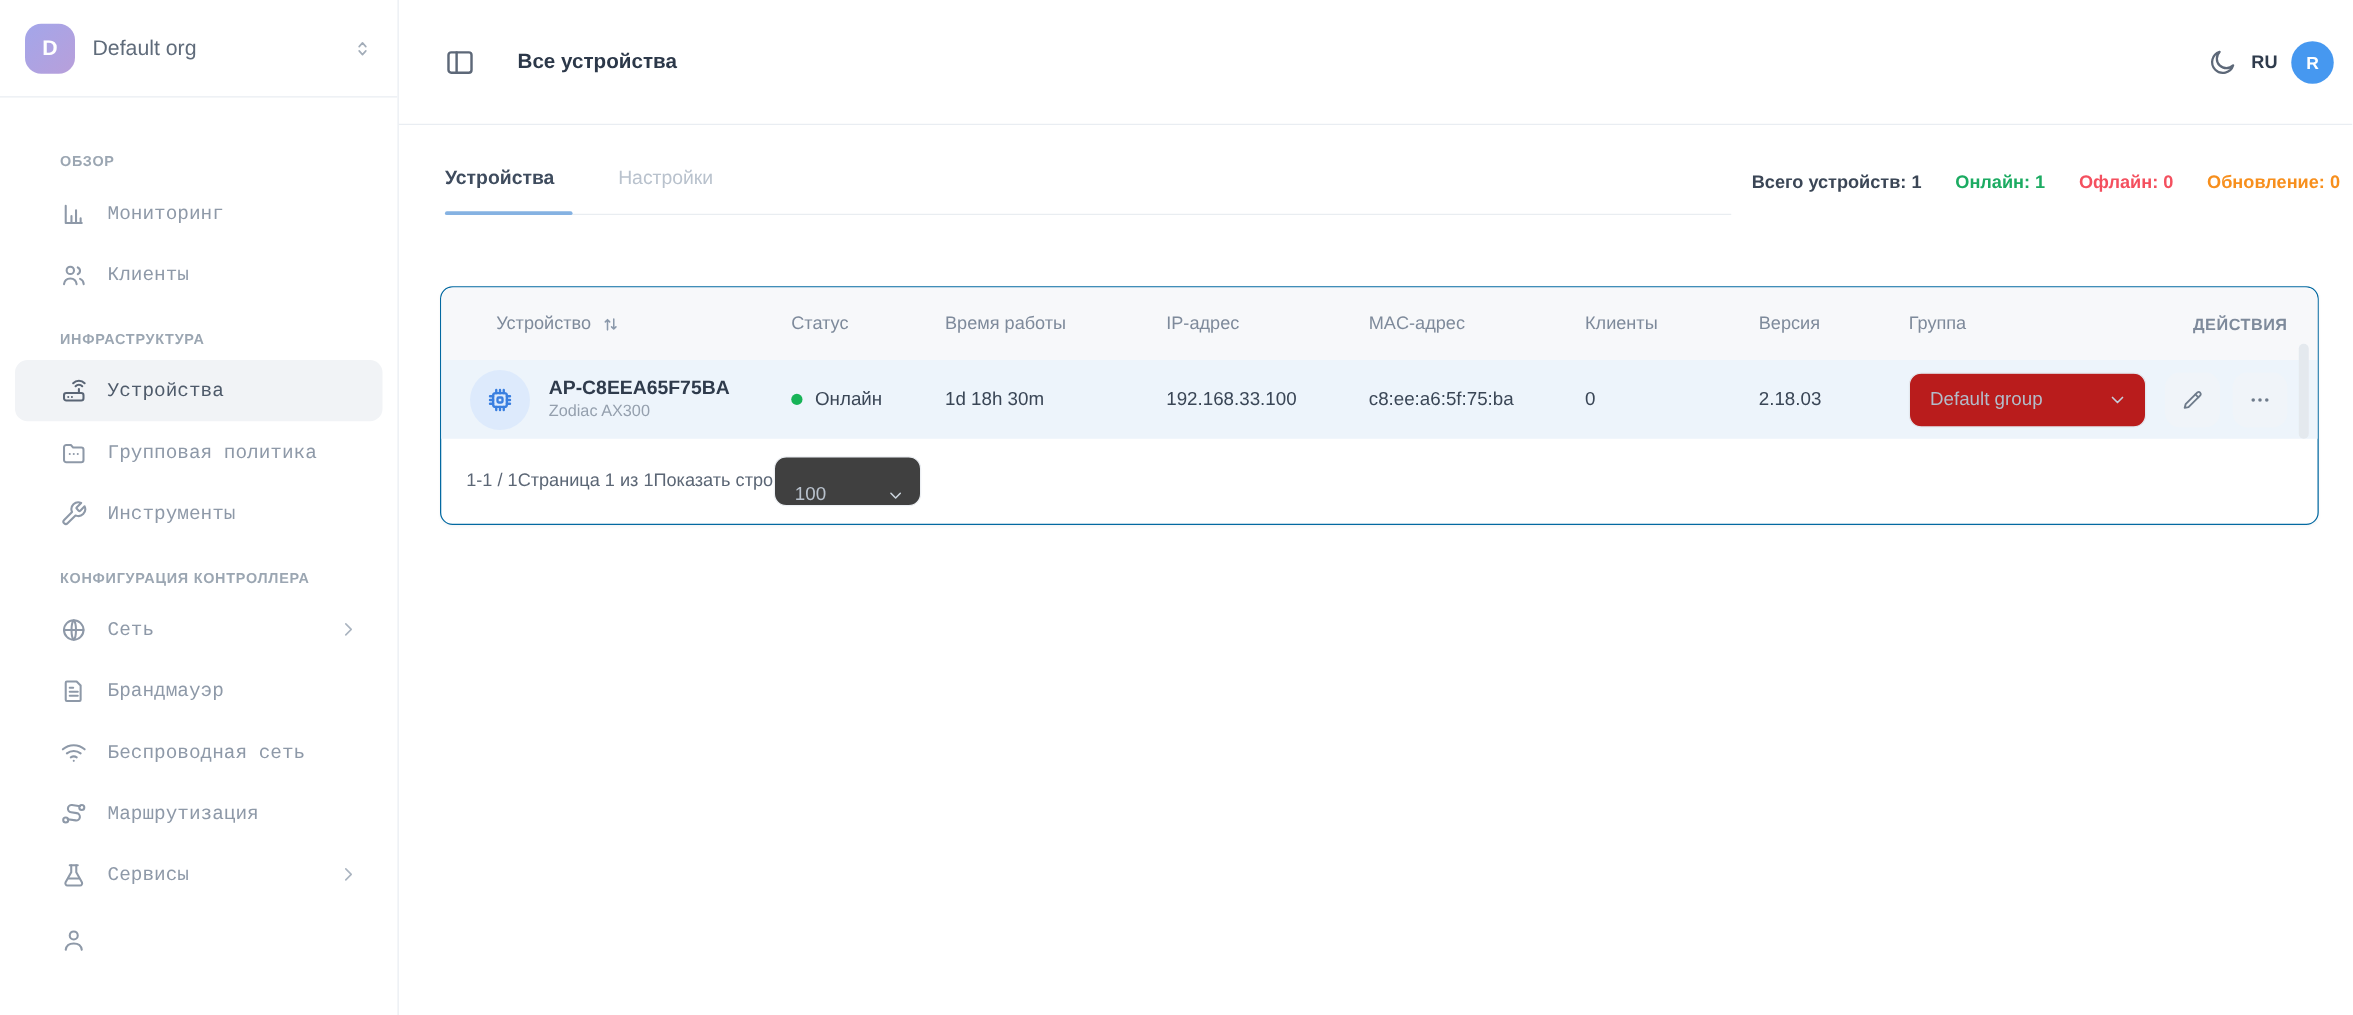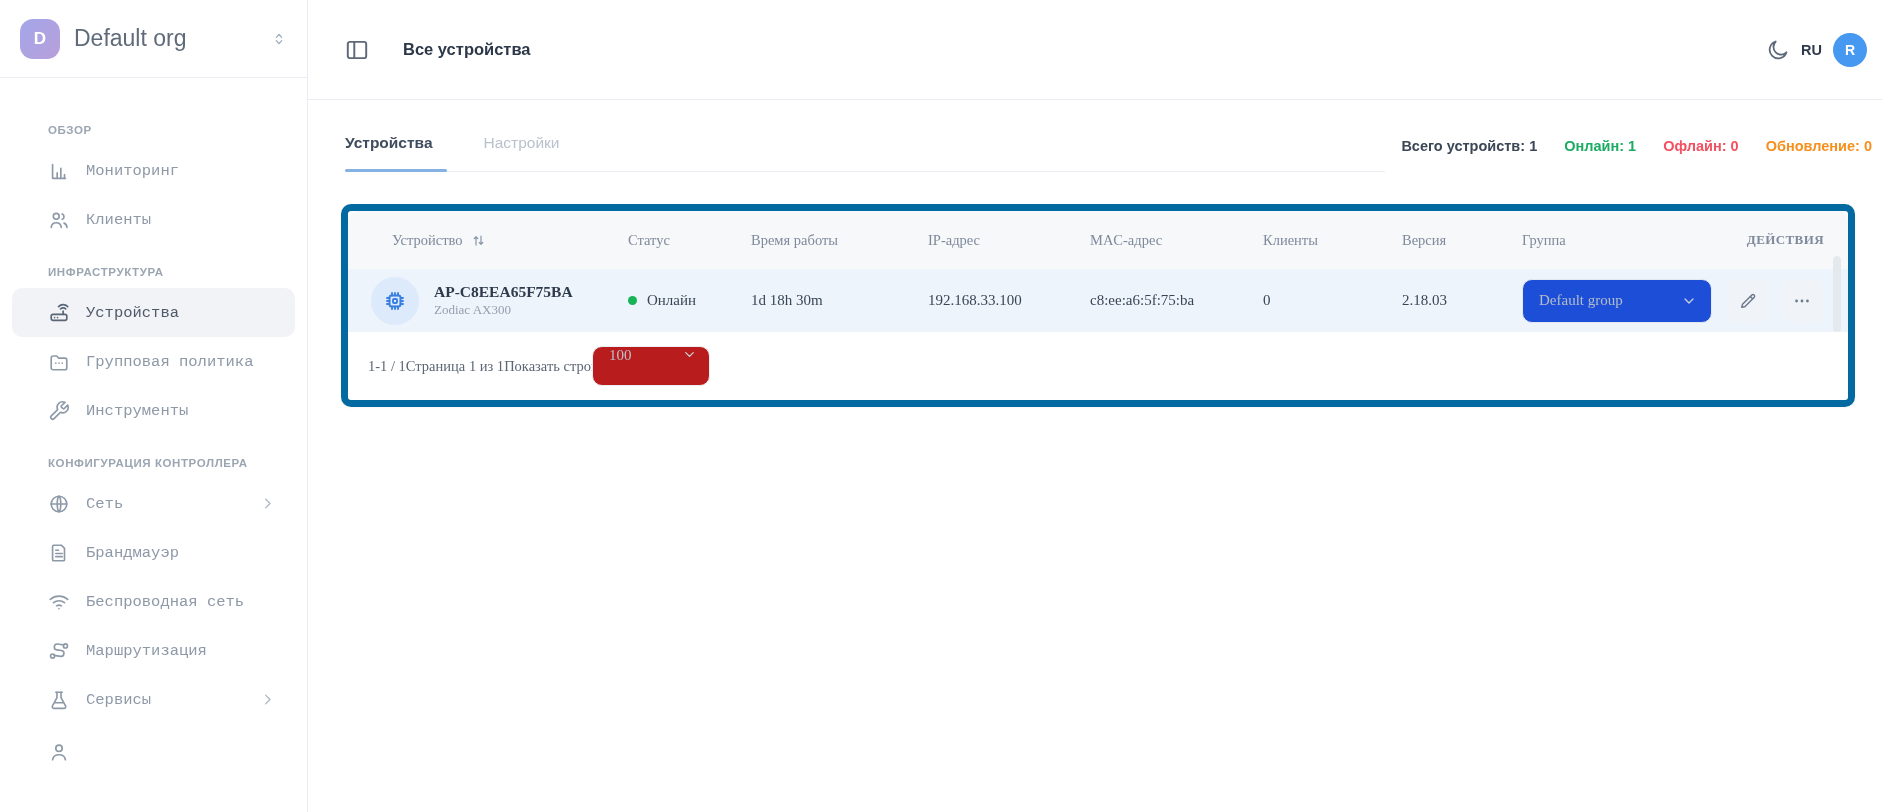--- a/index.html
+++ b/index.html
@@ -5,21 +5,21 @@
   * { margin:0; padding:0; box-sizing:border-box; }
   html,body { width:1882px; height:812px; overflow:hidden; background:#fff;
     font-family:"Liberation Sans","DejaVu Sans",sans-serif; color:#3a4656; }
   .app { display:flex; width:1882px; height:812px; }
 
   
   .sidebar { width:319px; border-right:1px solid #e9edf2; display:flex; flex-direction:column; overflow:hidden; }
   .org-switcher { height:78px; border-bottom:1px solid #e9edf2; display:flex; align-items:center; padding:0 20px; cursor:pointer; }
   .org-avatar { width:40px; height:40px; border-radius:13px; background:linear-gradient(135deg,#a3a6ea,#b89fda);
     color:#fff; font-size:17px; font-weight:700; display:flex; align-items:center; justify-content:center; }
-  .org-name { margin-left:14px; font-size:23px; color:#5f6b7a; flex:1; }
+  .org-name { margin-left:14px; font-size:17px; color:#5f6b7a; flex:1; }
   .nav { flex:1; padding:26px 12px 0; }
   .nav-section { margin-bottom:22px; }
   .nav-label { font-size:11.5px; font-weight:700; letter-spacing:.6px; color:#9ba6b2; padding:0 36px 0 36px; margin:20px 0 10px; }
   .nav-item { display:flex; align-items:center; height:49px; padding:0 20px 0 36px; border-radius:10px;
     color:#8e99a8; font-size:15.5px; cursor:pointer;font-family:Liberation Mono, monospace; }
   .nav-item .nicon { width:22px; height:22px; margin-right:16px; flex:none; }
   .nav-item .chev { margin-left:auto; width:15px; height:15px; color:#aab4c0; }
   .nav-item.active { background:#f1f3f6; color:#4e5a6a; }
   .nav-item.active .nicon { color:#5a6575; }
   svg { display:block; }
@@ -37,48 +37,48 @@
 
   
   .tabs-stats { display:flex; align-items:flex-end; margin:30px 10px 0 37px; }
   .tabs-wrap { flex:1; display:flex; gap:45px; border-bottom:1px solid #e9edf1; }
   .tab { position:relative; padding:4px 6px 19px 0; font-size:15.5px; color:#b9c2cd; cursor:pointer; }
   .tab.active { color:#3f4c5e; font-weight:700; }
   .tab.active::after { content:""; position:absolute; left:0; right:-8px; bottom:-1px; height:3px; border-radius:3px; background:#85b2e2; }
   .stats { display:flex; gap:27px; margin-left:16px; padding:0 0 18px 0; font-size:14.5px; font-weight:600; white-space:nowrap; }
 
   
-  .card { position:relative; margin:32px 27px 0 33px; border:7px solid #0369a1; border-radius:10px;
-    background:#fff; box-shadow:0 1px 3px rgba(16,24,40,.04);font-family:Liberation Serif, serif; }
+  .card { position:relative; margin:57px 27px 0 33px; border:1px solid #0369a1; border-radius:10px;
+    background:#fff; box-shadow:0 1px 3px rgba(16,24,40,.04); }
   .trow { display:grid; grid-template-columns:257px 123px 177px 162px 173px 139px 120px minmax(190px,1fr) 112px;
     align-items:center; padding:0 24px 0 23px; }
   .thead { height:58px; background:#f7f8fa; border-radius:10px 10px 0 0; color:#7e8a9b; font-size:14.5px; }
   .thead .th-device { padding-left:21px; display:flex; align-items:center; gap:8px; }
   .sort-icon { width:15px; height:15px; color:#8b99ab; cursor:pointer; }
   .th-actions { justify-self:end; font-size:13px; font-weight:600; letter-spacing:.4px; }
   .tbody-row { height:63px; background:#edf4fb; font-size:15px; color:#3a4656; }
   .cell-device { display:flex; align-items:center; gap:15px; }
   .dev-badge { width:48px; height:48px; border-radius:50%; background:#ddeafc; color:#3a7fe0;
     display:flex; align-items:center; justify-content:center; flex:none; }
   .dev-badge svg { width:24px; height:24px; }
   .dev-name { font-size:15.5px; font-weight:700; color:#2f3b4c; line-height:1.25; }
   .dev-model { font-size:13px; color:#95a0ae; line-height:1.3; }
   .cell-status { display:flex; align-items:center; gap:10px; }
   .dot { width:9px; height:9px; border-radius:50%; background:#17b357; }
-  .group-select { width:190px; height:44px; border:1px solid #e3e8ee; border-radius:10px; background:#1d4ed8;
+  .group-select { width:190px; height:44px; border:1px solid #e3e8ee; border-radius:10px; background:#b91c1c;
     display:flex; align-items:center; padding:0 14px 0 16px; color:#b3bcc9; font-size:15px; cursor:default; }
   .group-select .gchev { margin-left:auto; width:16px; height:16px; color:#c6ceda; }
   .cell-actions { justify-self:end; display:flex; gap:10px; }
   .icon-btn { width:44px; height:44px; border-radius:12px; background:#f0f4f9; border:none; cursor:pointer;
     color:#6e7b8b; display:flex; align-items:center; justify-content:center; }
   .icon-btn svg { width:20px; height:20px; }
   .tfoot { height:68px; display:flex; align-items:center; padding:0 24px 0 20px;
     font-size:14.5px; color:#5b6675; }
-  .rows-select { width:118px; height:40px; border:1px solid #edf0f4; border-radius:10px; background:#b91c1c;
-    display:flex; align-items:flex-start; padding:0 12px 0 16px; color:#b8c1cc; font-size:15px; margin-left:-6px; cursor:default; }
+  .rows-select { width:118px; height:40px; border:1px solid #edf0f4; border-radius:10px; background:#404040;
+    display:flex; align-items:flex-end; padding:0 12px 0 16px; color:#b8c1cc; font-size:15px; margin-left:-6px; cursor:default; }
   .rows-select .gchev { margin-left:auto; width:15px; height:15px; color:#ccd5de; }
   .v-scrollbar { position:absolute; right:7px; top:45px; width:8px; height:76px; border-radius:4px; background:#e4e9ee; }
 
   .partial-item { margin-top:3px; }
 </style>
 </head>
 <body>
 
 <div class="app">
 

